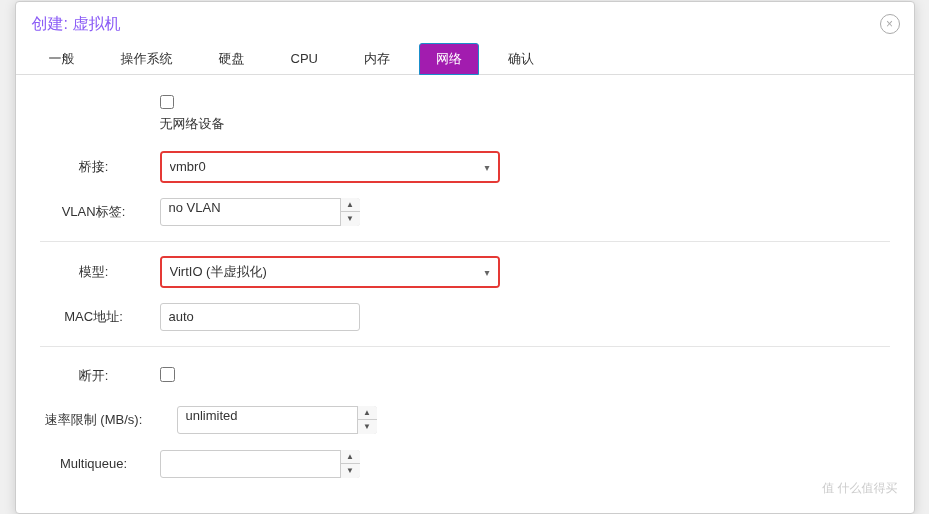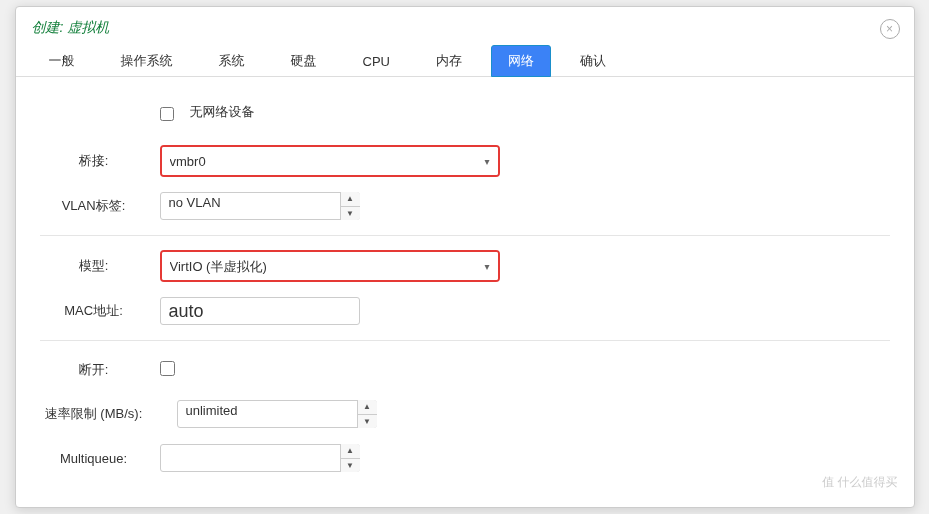--- a/index.html
+++ b/index.html
@@ -22,24 +22,23 @@
       position: relative;
     }
     .dialog-header {
       padding: 12px 16px 0 16px;
       display: flex;
       align-items: center;
       justify-content: space-between;
       border-bottom: none;
     }
     .dialog-title {
-      color: #15803d;
-      font-size: 14px;
+      color: #8b5cf6;
+      font-size: 16px;
       font-weight: 500;
-      font-style: italic;
     }
     .close-btn {
       width: 20px;
       height: 20px;
       border-radius: 50%;
       border: 1.5px solid #aaa;
       display: flex;
       align-items: center;
       justify-content: center;
       cursor: pointer;
@@ -60,21 +59,21 @@
     .tab-item {
       padding: 6px 16px;
       cursor: pointer;
       color: #333;
       font-size: 13px;
       border-radius: 3px 3px 0 0;
       border: 1px solid transparent;
       margin-bottom: -1px;
     }
     .tab-item.active {
-      background: #3b82f6;
+      background: #a21caf;
       color: #fff;
       border-color: #1a8fcb;
     }
     .dialog-body {
       padding: 20px 24px;
     }
     .form-row {
       display: flex;
       align-items: center;
       margin-bottom: 14px;
@@ -94,25 +93,26 @@
     .form-label.empty {
       width: 120px;
     }
     .form-control {
       flex: 1;
       max-width: 340px;
       border-radius: 9px;
     }
     .checkbox-label {
       display: flex;
-      align-items: flex-end;
-      gap: 16px;
-      cursor: pointer;
-      color: #333;
-      font-size: 13px;
+      align-items: flex-start;
+      gap: 6px;
+      cursor: pointer;
+      color: #333;
+      font-size: 13px;
+      flex-direction: column;
     }
     input[type="checkbox"] {
       width: 14px;
       height: 14px;
       accent-color: #1a8fcb;
       cursor: pointer;
     }
     .select-wrapper {
       position: relative;
       display: flex;
@@ -188,21 +188,21 @@
       padding: 0;
     }
     .spinner-btn:first-child { border-bottom: 1px solid #ccc; border-radius: 0 3px 0 0; }
     .spinner-btn:last-child { border-radius: 0 0 3px 0; }
     .text-input {
       height: 28px;
       padding: 0 8px;
       border: 1px solid #ccc;
       border-radius: 3px;
       background: #fff;
-      font-size: 18px;
+      font-size: 13px;
       color: #333;
       width: 200px;
       outline: none;
     }
     .section-divider {
       border: none;
       border-top: 1px solid #e5e5e5;
       margin: 10px 0 14px 0;
     }
     .watermark {
@@ -219,21 +219,20 @@
 <div class="dialog">
 
   <div class="dialog-header">
     <span class="dialog-title">创建: 虚拟机</span>
     <button class="close-btn">×</button>
   </div>
 
   <div class="tabs">
     <div class="tab-item">一般</div>
     <div class="tab-item">操作系统</div>
-    <div class="tab-item">系统</div>
     <div class="tab-item">硬盘</div>
     <div class="tab-item">CPU</div>
     <div class="tab-item">内存</div>
     <div class="tab-item active">网络</div>
     <div class="tab-item">确认</div>
   </div>
 
   <div class="dialog-body">
 
     <div class="form-row no-network">

